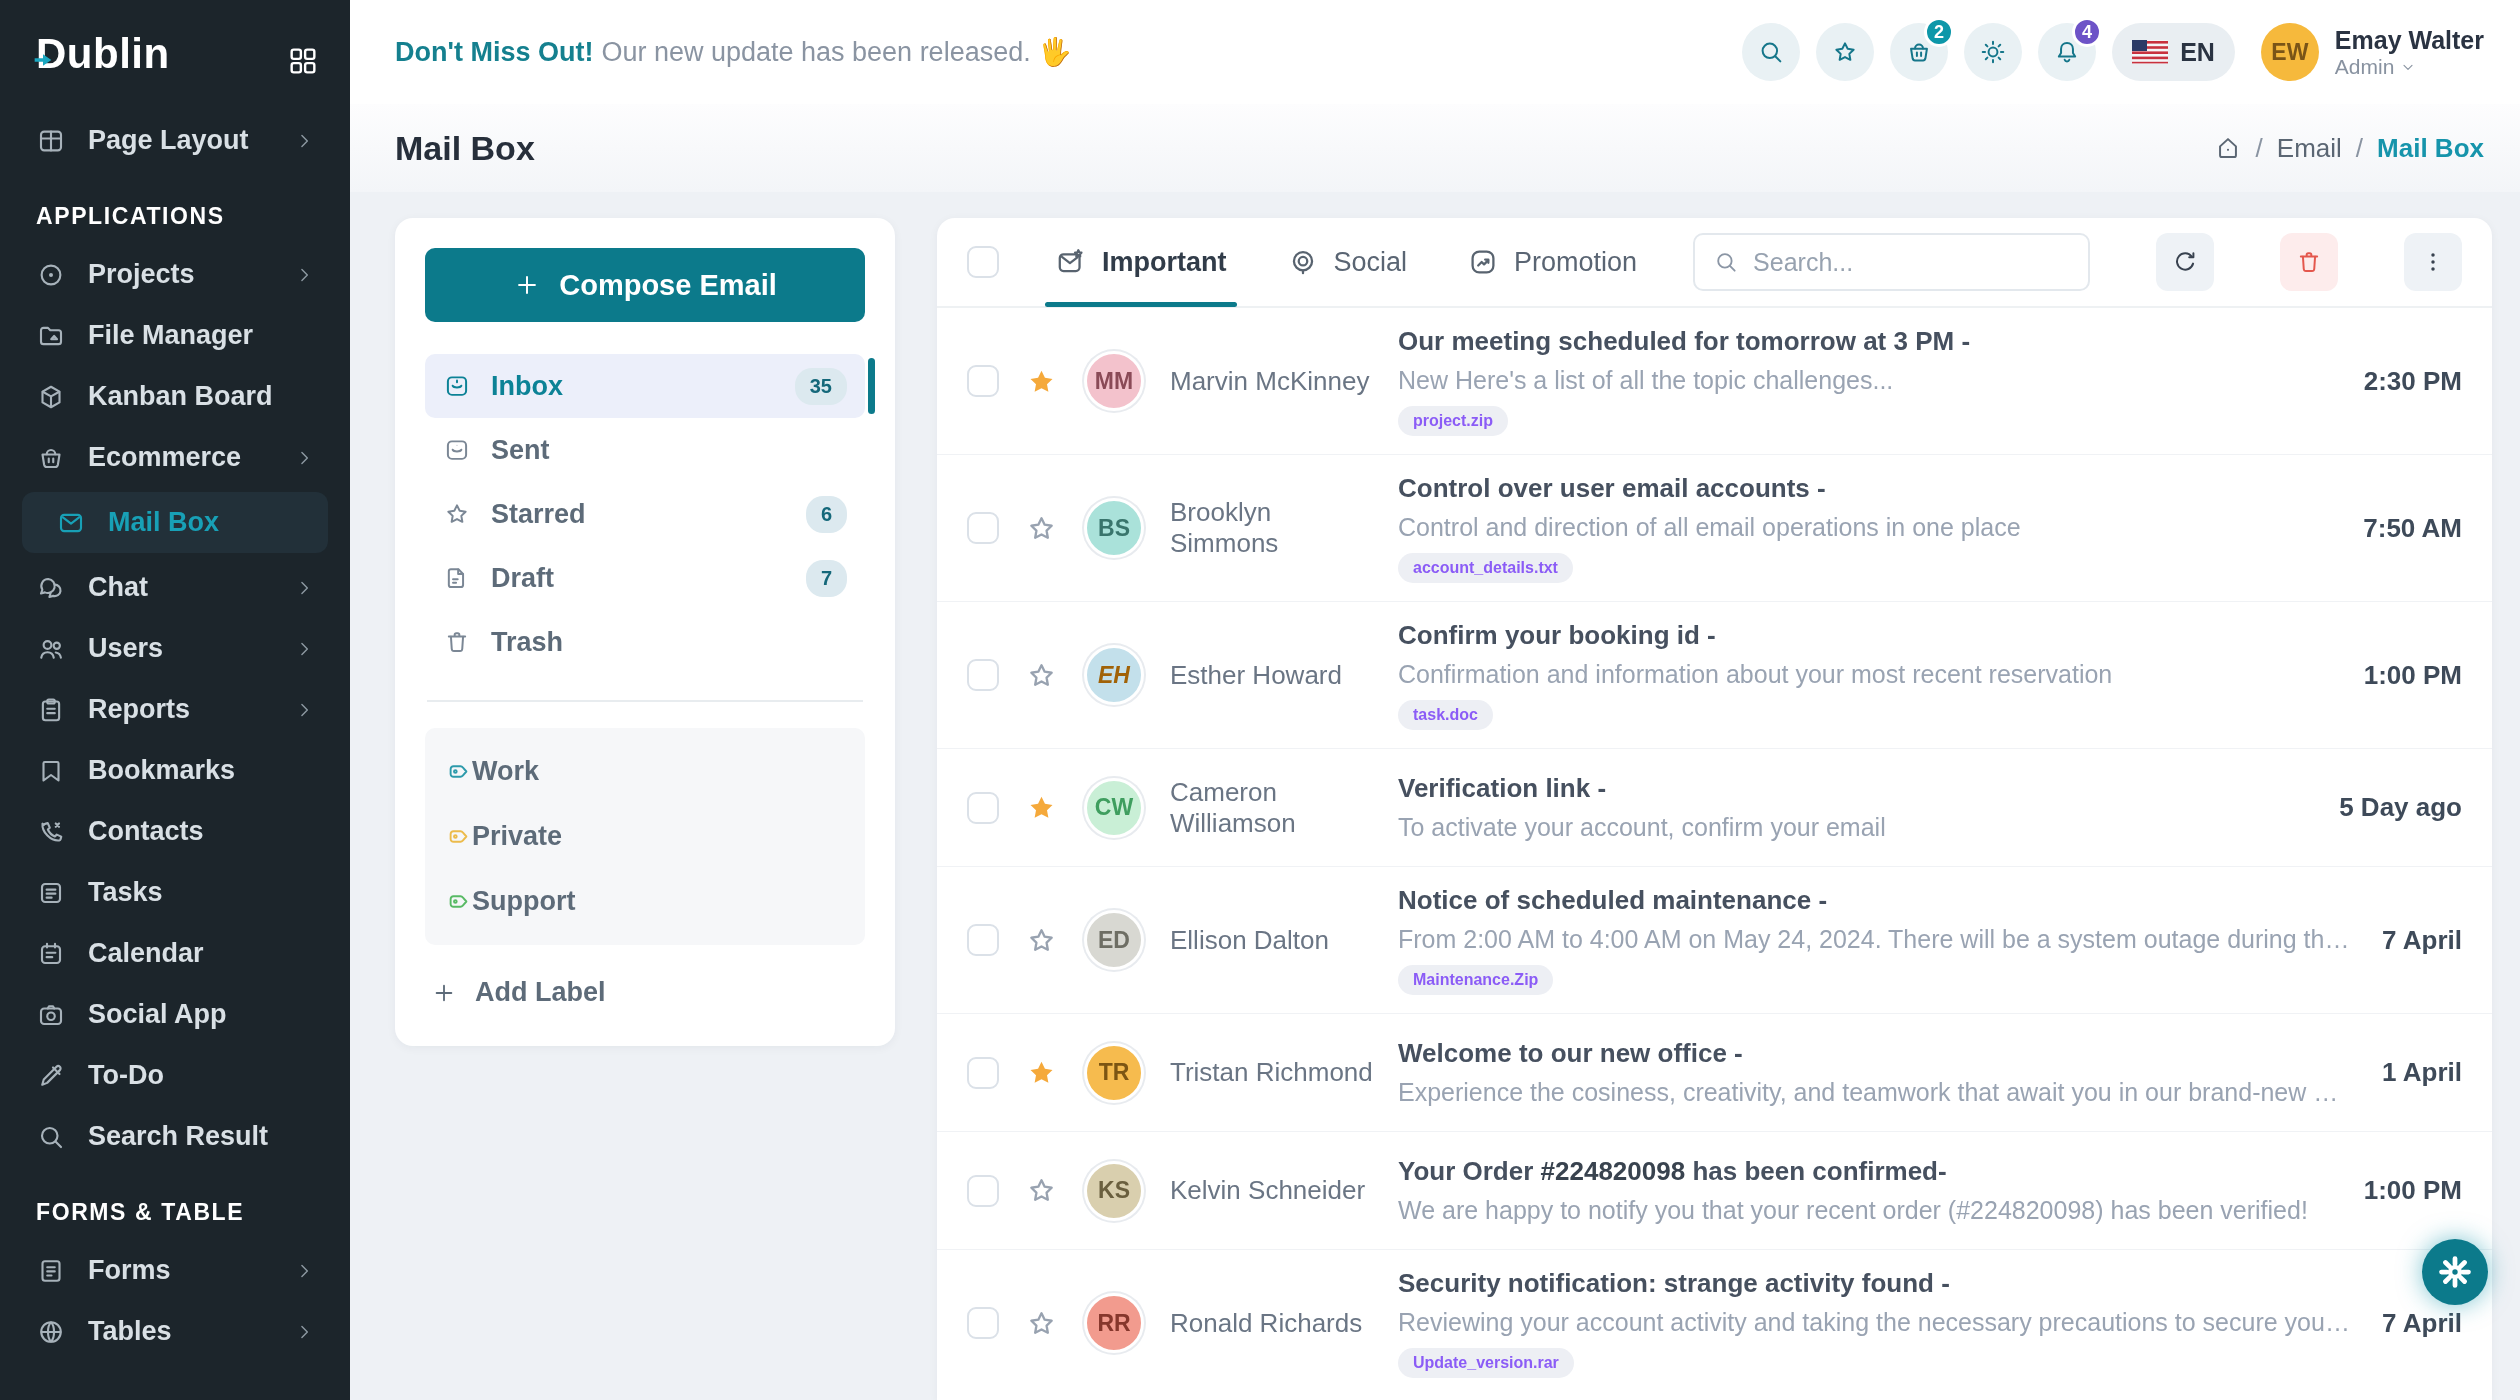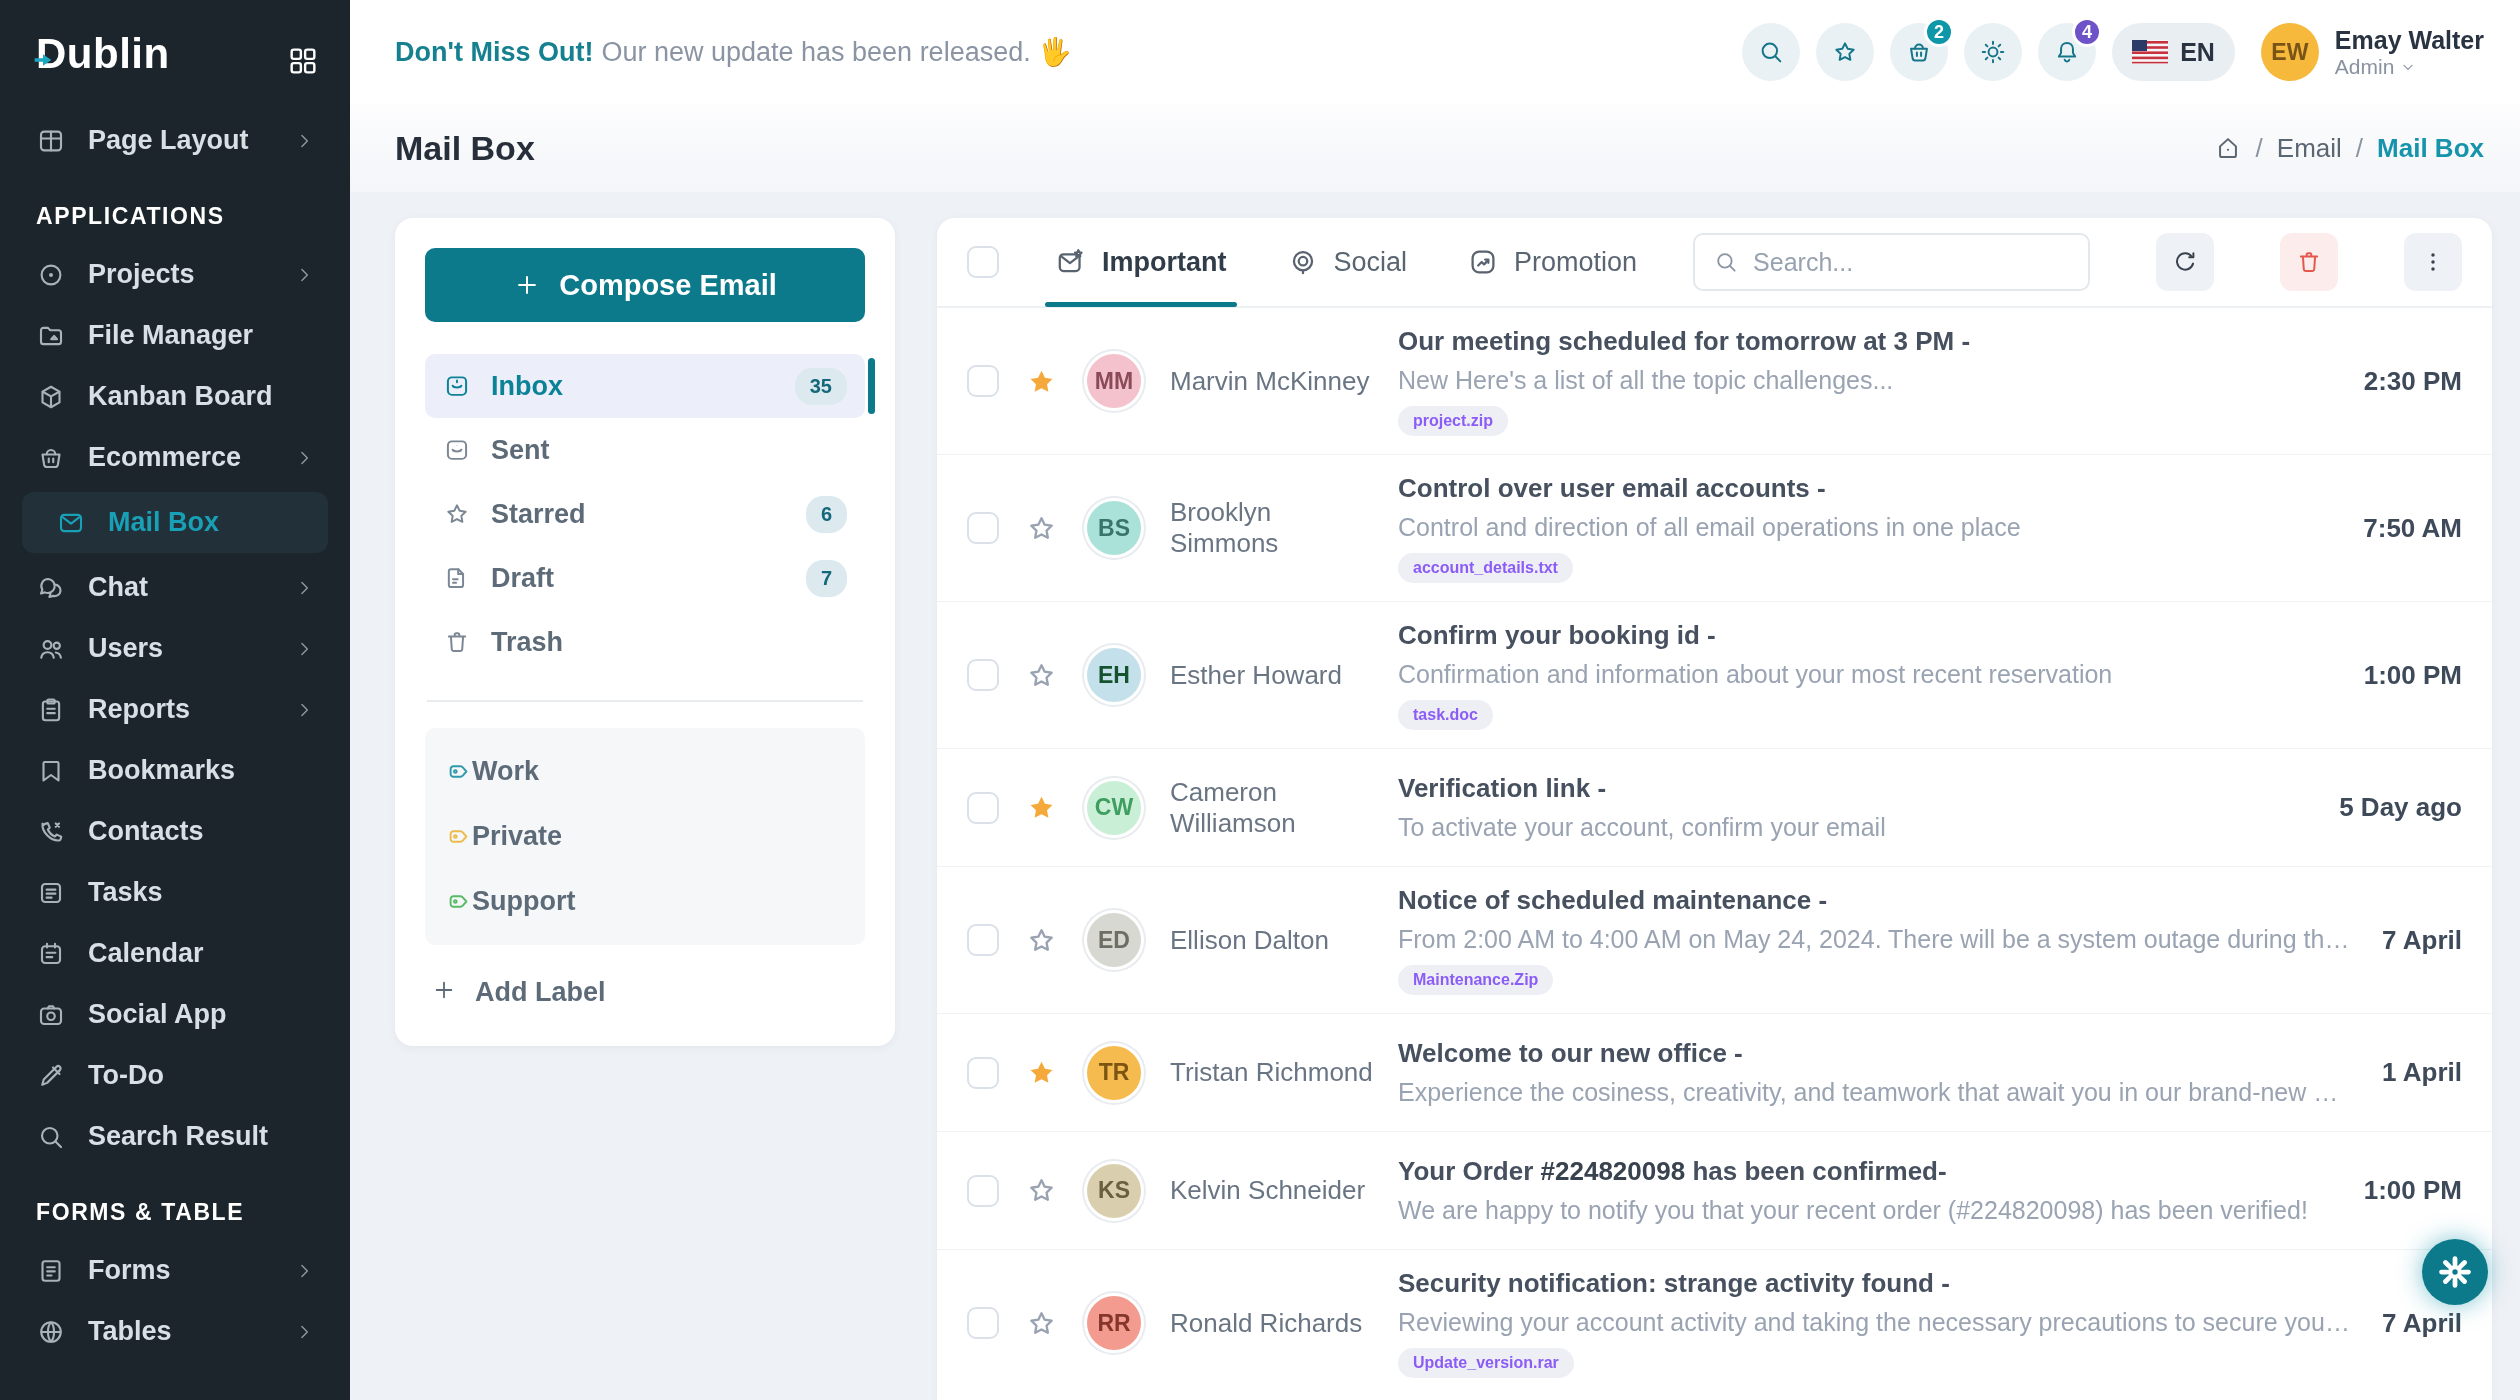--- a/index.html
+++ b/index.html
@@ -56,21 +56,21 @@
   .folder{display:flex;align-items:center;height:64px;padding:0 18px;border-radius:10px;font-size:27px;font-weight:600;color:#5d6b79;position:relative;cursor:pointer}
   .folder-icn{width:28px;height:28px;margin-right:20px;color:#7b8795}
   .folder.active{background:#eceffa;color:#0c8296}
   .folder.active .folder-icn{color:#0c8296}
   .folder.active::after{content:'';position:absolute;right:-10px;top:4px;bottom:4px;width:7px;border-radius:4px;background:#0c7a8b}
   .count-pill{margin-left:auto;background:#dce9ef;color:#15687a;font-size:20px;font-weight:700;padding:7px 15px;border-radius:17px}
   .divider{border-top:2px solid #e8ecef;margin:26px 2px}
   .labels-block{background:#f6f7f9;border-radius:10px;padding:28px 20px;display:flex;flex-direction:column;gap:34px}
   .label-row{display:flex;align-items:center;font-size:27px;font-weight:600;color:#5d6b79;cursor:pointer}
   .tag-icn{width:27px;height:27px}
-  .add-label{display:flex;gap:18px;margin:32px 6px 8px;font-size:27px;font-weight:600;color:#5d6b79;cursor:pointer}
+  .add-label{display:flex;align-items:center;gap:18px;margin:32px 6px 8px;font-size:27px;font-weight:600;color:#5d6b79;cursor:pointer}
   .add-label .icn{width:26px;height:26px;color:#5d6b79}
   
   .mail-list{flex:1;min-width:0;border-radius:18px 18px 0 0;display:flex;flex-direction:column;align-self:stretch}
   .tabbar{display:flex;align-items:center;height:90px;padding:0 30px;border-bottom:2px solid #eef1f3;gap:52px;flex-shrink:0}
   .checkbox{width:32px;height:32px;border:2px solid #dbe1e8;border-radius:9px;background:#fff;flex-shrink:0;cursor:pointer}
   .tab{display:flex;align-items:center;gap:15px;font-size:27px;color:#5a6573;height:100%;position:relative;cursor:pointer;padding:0 4px}
   .tab-icn{width:32px;height:32px;color:#58636f}
   .tab.active{color:#313c49;font-weight:700}
   .tab.active::after{content:'';position:absolute;left:-6px;right:-6px;bottom:-1px;height:5px;border-radius:3px;background:#0c7a8b}
   .search-box{margin-left:auto;width:420px;height:58px;border:2px solid #e3e8ed;border-radius:10px;display:flex;align-items:center;gap:14px;padding:0 18px}
@@ -637,21 +637,21 @@
             </div>
             <span class="time">7:50 AM</span>
           </div>
           <div class="email-row">
             <span class="checkbox"></span>
             <span class="icn row-star">
               <svg viewBox="0 0 24 24" fill="none" stroke="currentColor" stroke-width="1.7" stroke-linecap="round" stroke-linejoin="round">
                 <path d="M12 4.6l2.3 4.6 5.1.8-3.7 3.6.9 5.1L12 16.3l-4.6 2.4.9-5.1-3.7-3.6 5.1-.8z"></path>
               </svg>
             </span>
-            <span class="avatar" style="background: rgb(195, 224, 235); color: #14532d;">EH</span>
+            <span class="avatar" style="background: rgb(195, 224, 235); color: #a16207; font-style: italic;">EH</span>
             <span class="sender">Esther Howard</span>
             <div class="mail-body">
               <div class="subject">Confirm your booking id -</div>
               <div class="snippet">Confirmation and information about your most recent reservation</div>
               <span class="chip">task.doc</span>
             </div>
             <span class="time">1:00 PM</span>
           </div>
           <div class="email-row">
             <span class="checkbox"></span>

